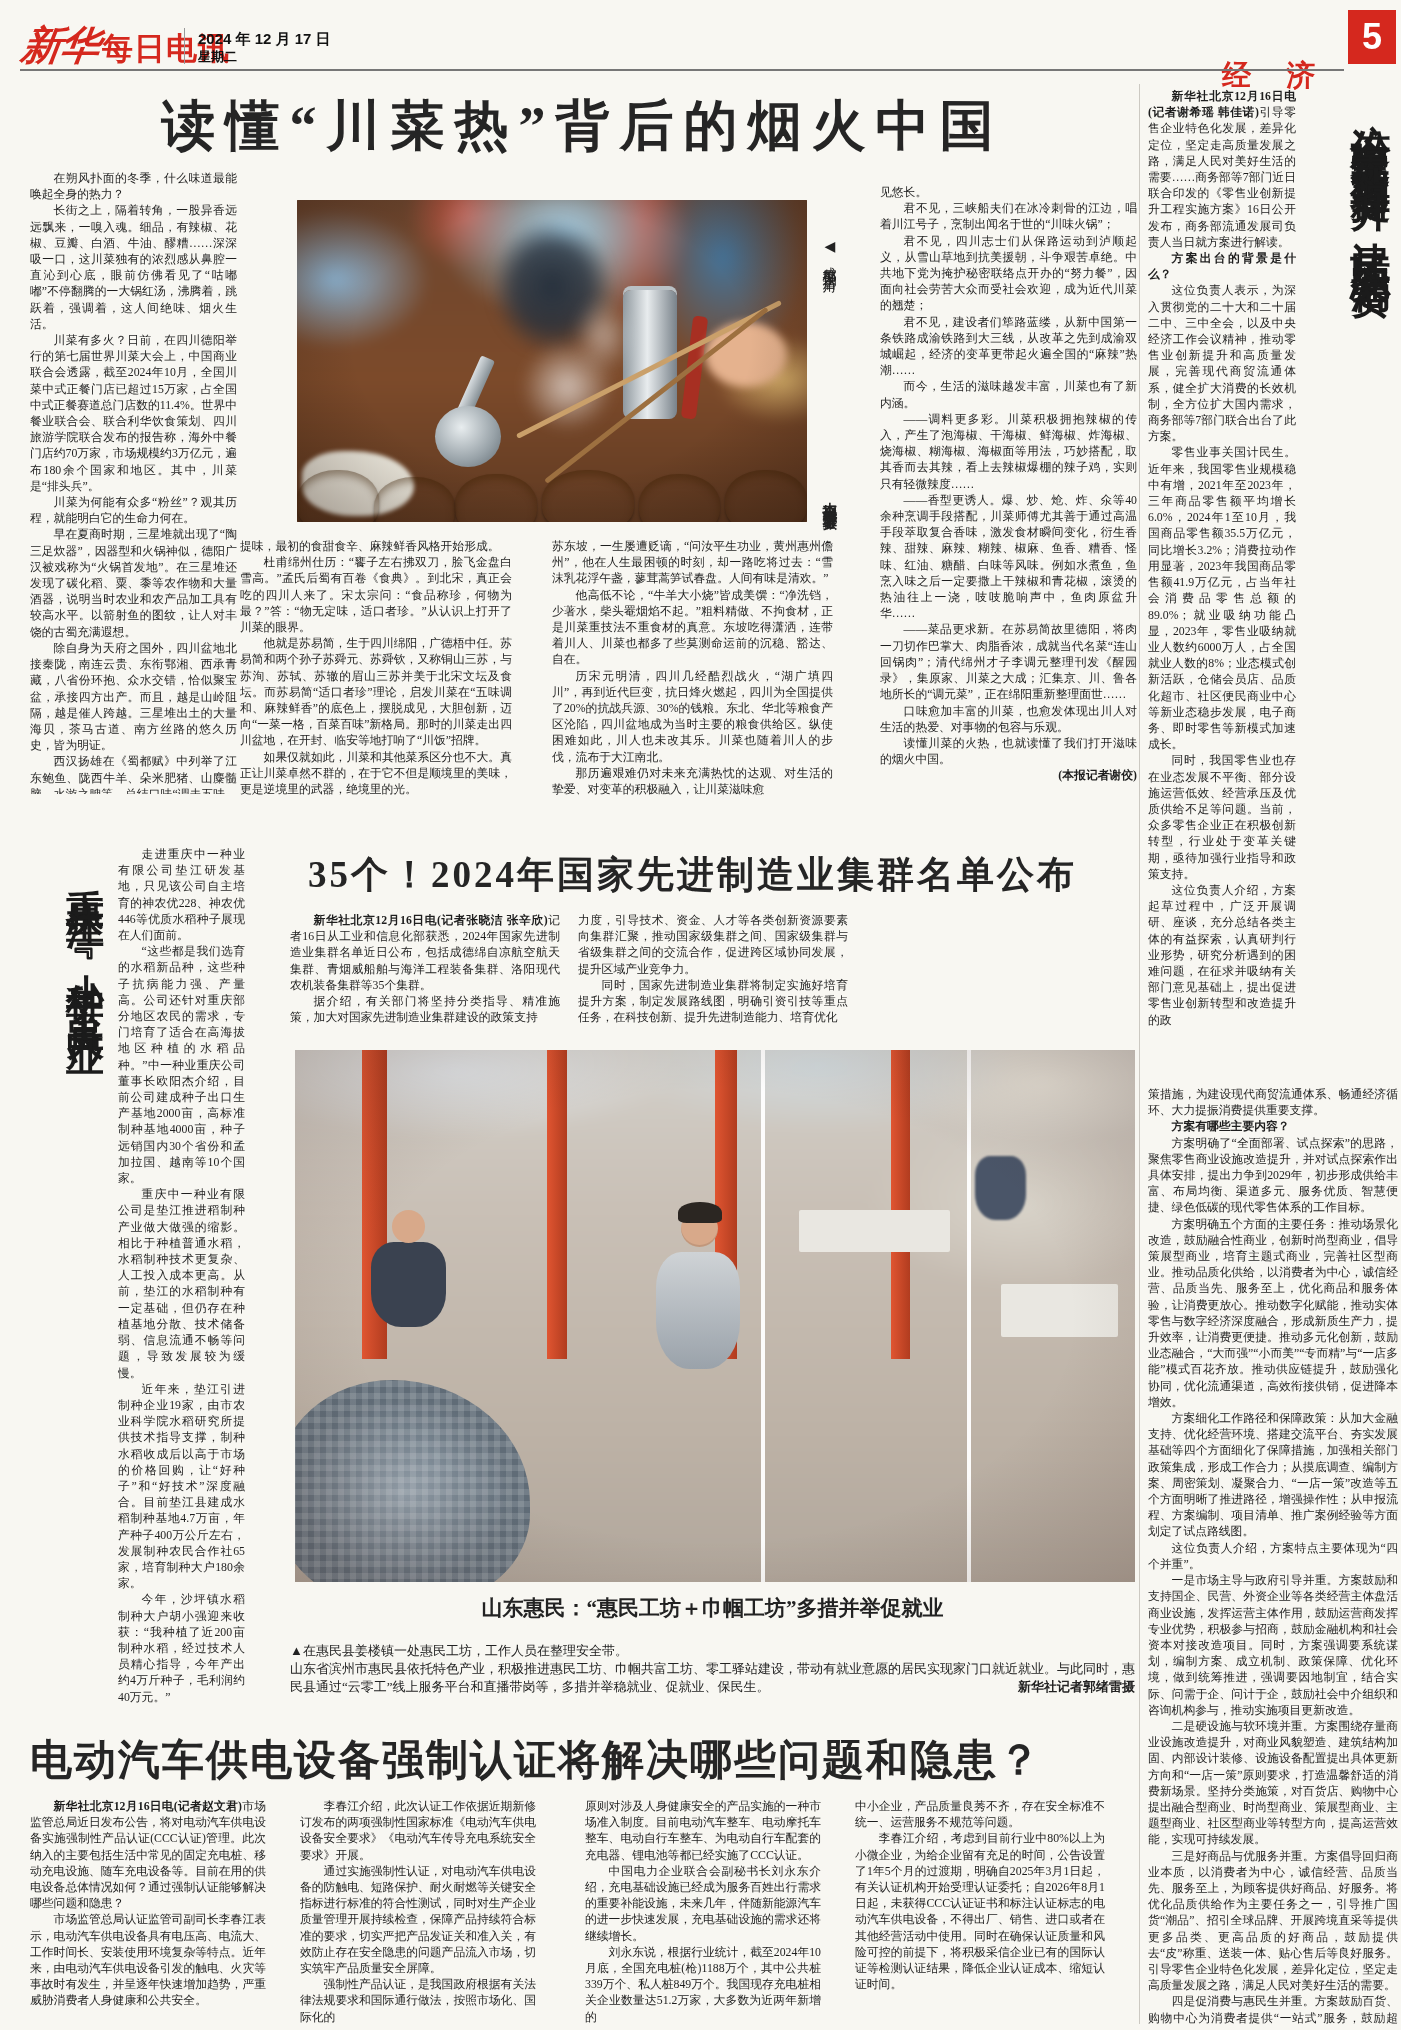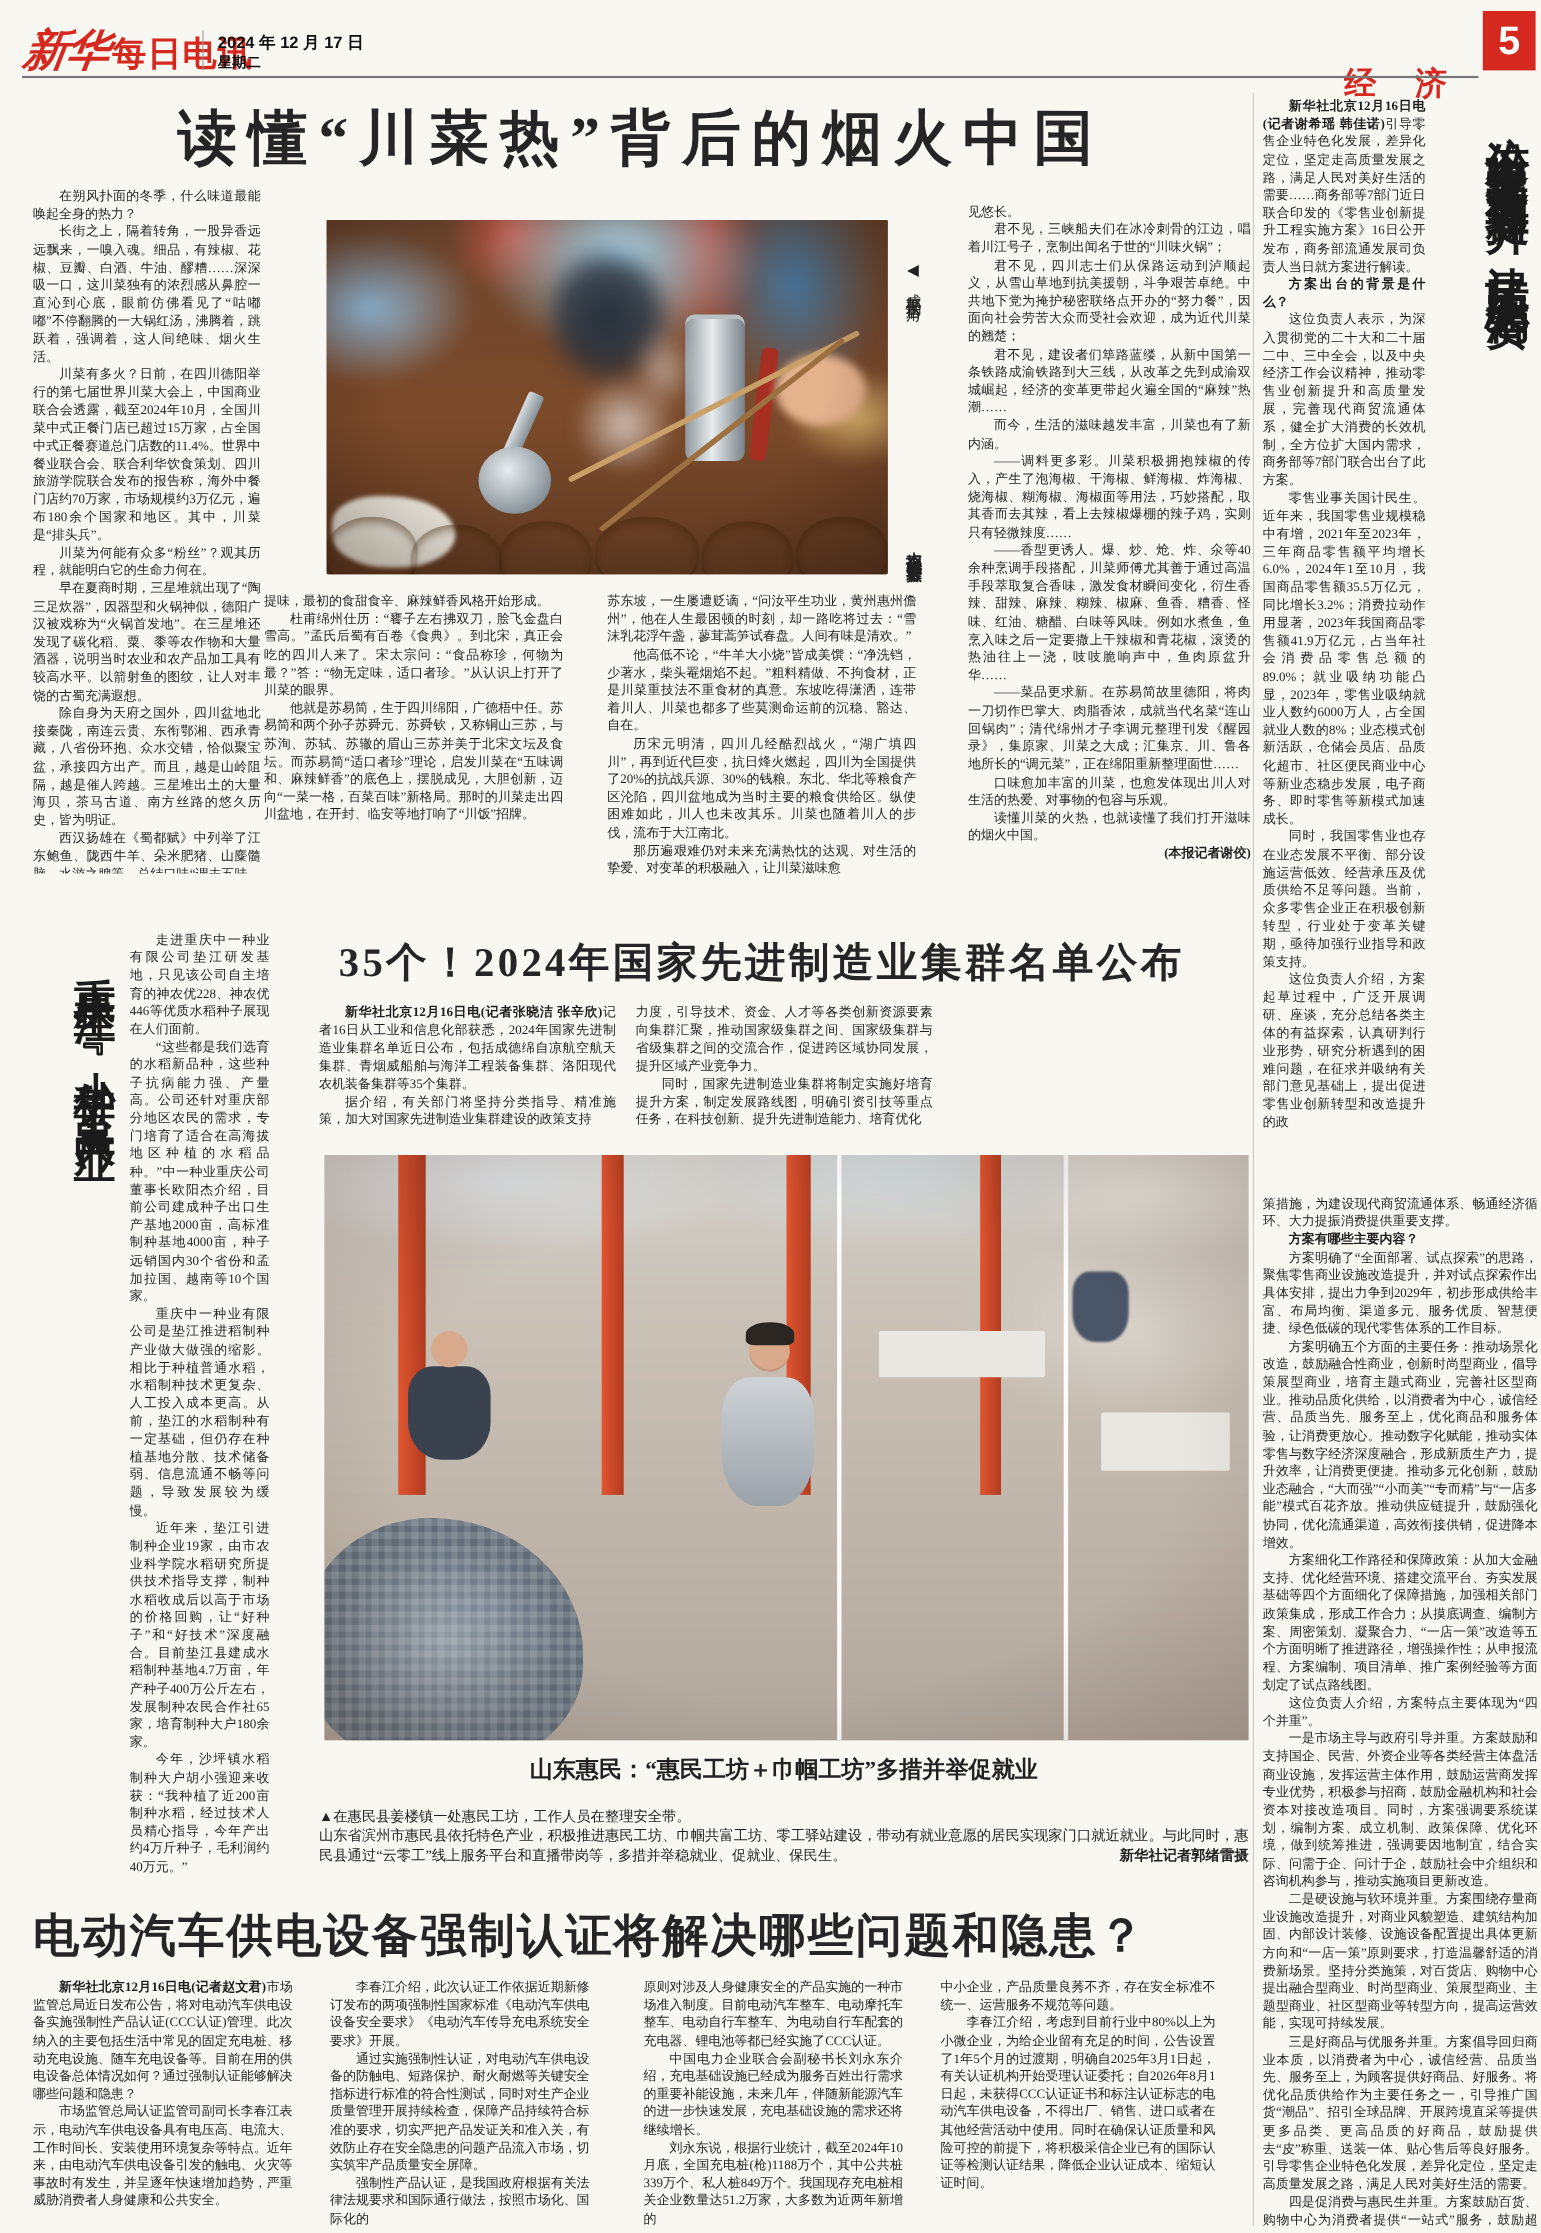--- a/index.html
+++ b/index.html
@@ -166,20 +166,21 @@
 
   <div class="vcapt" style="left:820px;top:238px;height:240px;">
     <span>◀</span><span>成都火锅店一角。</span>
   </div>
   <div class="vcapt bold" style="left:820px;top:490px;height:160px;">本报记者李梦馨摄</div>
 
   <div class="txtcol" style="left:240px;top:538px;width:272px;height:296px">
       <p class="para ni">提味，最初的食甜食辛、麻辣鲜香风格开始形成。</p>
       <p class="para">杜甫绵州仕历：“饔子左右拂双刀，脍飞金盘白雪高。”孟氏后蜀有百卷《食典》。到北宋，真正会吃的四川人来了。宋太宗问：“食品称珍，何物为最？”答：“物无定味，适口者珍。”从认识上打开了川菜的眼界。</p>
       <p class="para">他就是苏易简，生于四川绵阳，广德梧中任。苏易简和两个孙子苏舜元、苏舜钦，又称铜山三苏，与苏洵、苏轼、苏辙的眉山三苏并美于北宋文坛及食坛。而苏易简“适口者珍”理论，启发川菜在“五味调和、麻辣鲜香”的底色上，摆脱成见，大胆创新，迈向“一菜一格，百菜百味”新格局。那时的川菜走出四川盆地，在开封、临安等地打响了“川饭”招牌。</p>
+      <p class="para">如果仅就如此，川菜和其他菜系区分也不大。真正让川菜卓然不群的，在于它不但是顺境里的美味，更是逆境里的武器，绝境里的光。</p>
     </div>
   <div class="txtcol" style="left:552px;top:538px;width:281px;height:296px">
       <p class="para ni">苏东坡，一生屡遭贬谪，“问汝平生功业，黄州惠州儋州”，他在人生最困顿的时刻，却一路吃将过去：“雪沫乳花浮午盏，蓼茸蒿笋试春盘。人间有味是清欢。”</p>
       <p class="para">他高低不论，“牛羊大小烧”皆成美馔：“净洗铛，少著水，柴头罨烟焰不起。”粗料精做、不拘食材，正是川菜重技法不重食材的真意。东坡吃得潇洒，连带着川人、川菜也都多了些莫测命运前的沉稳、豁达、自在。</p>
       <p class="para">历宋元明清，四川几经酷烈战火，“湖广填四川”，再到近代巨变，抗日烽火燃起，四川为全国提供了20%的抗战兵源、30%的钱粮。东北、华北等粮食产区沦陷，四川盆地成为当时主要的粮食供给区。纵使困难如此，川人也未改其乐。川菜也随着川人的步伐，流布于大江南北。</p>
       <p class="para">那历遍艰难仍对未来充满热忱的达观、对生活的挚爱、对变革的积极融入，让川菜滋味愈</p>
     </div>
   <div class="txtcol" style="left:880px;top:184px;width:257px;height:650px">
       <p class="para ni">见悠长。</p>
       <p class="para">君不见，三峡船夫们在冰冷刺骨的江边，唱着川江号子，烹制出闻名于世的“川味火锅”；</p>

